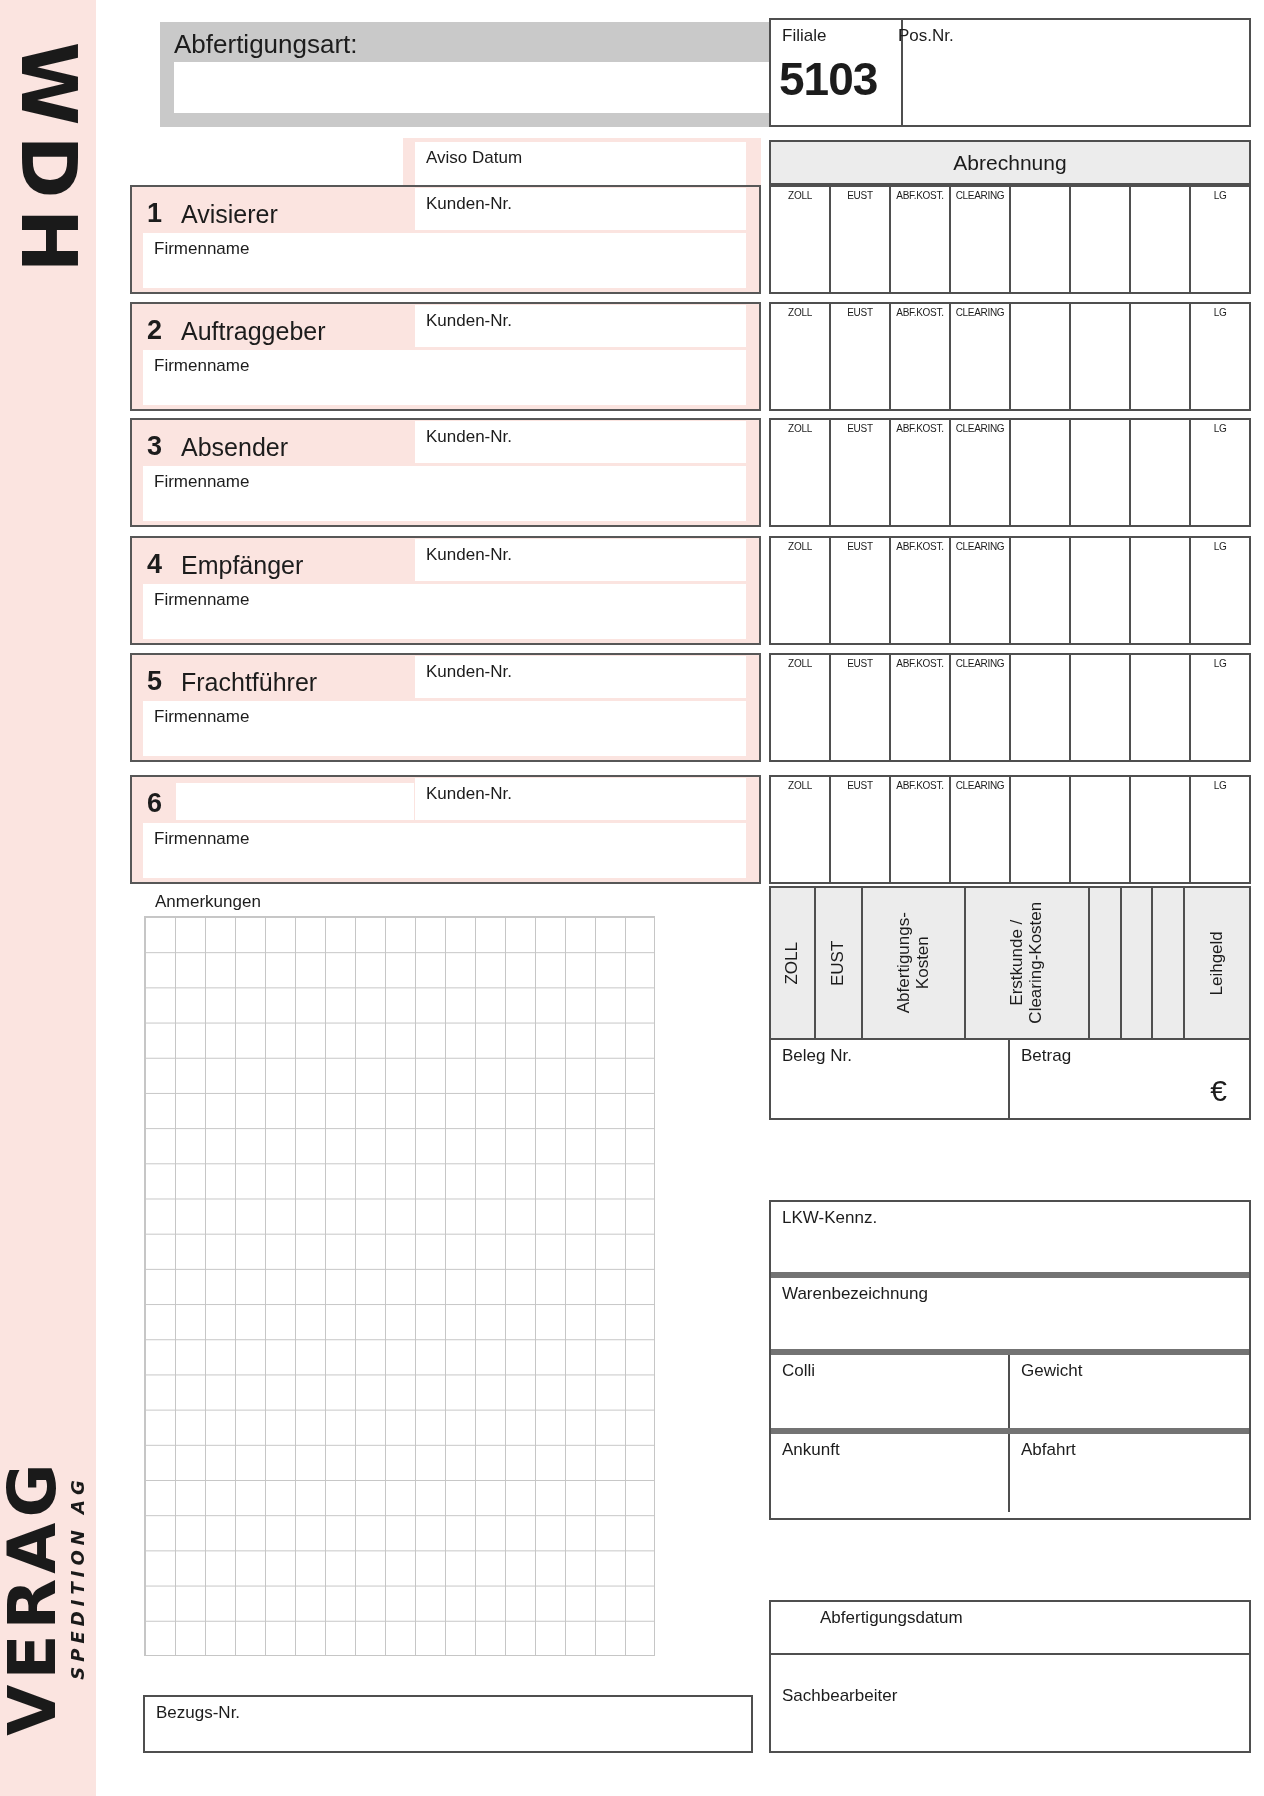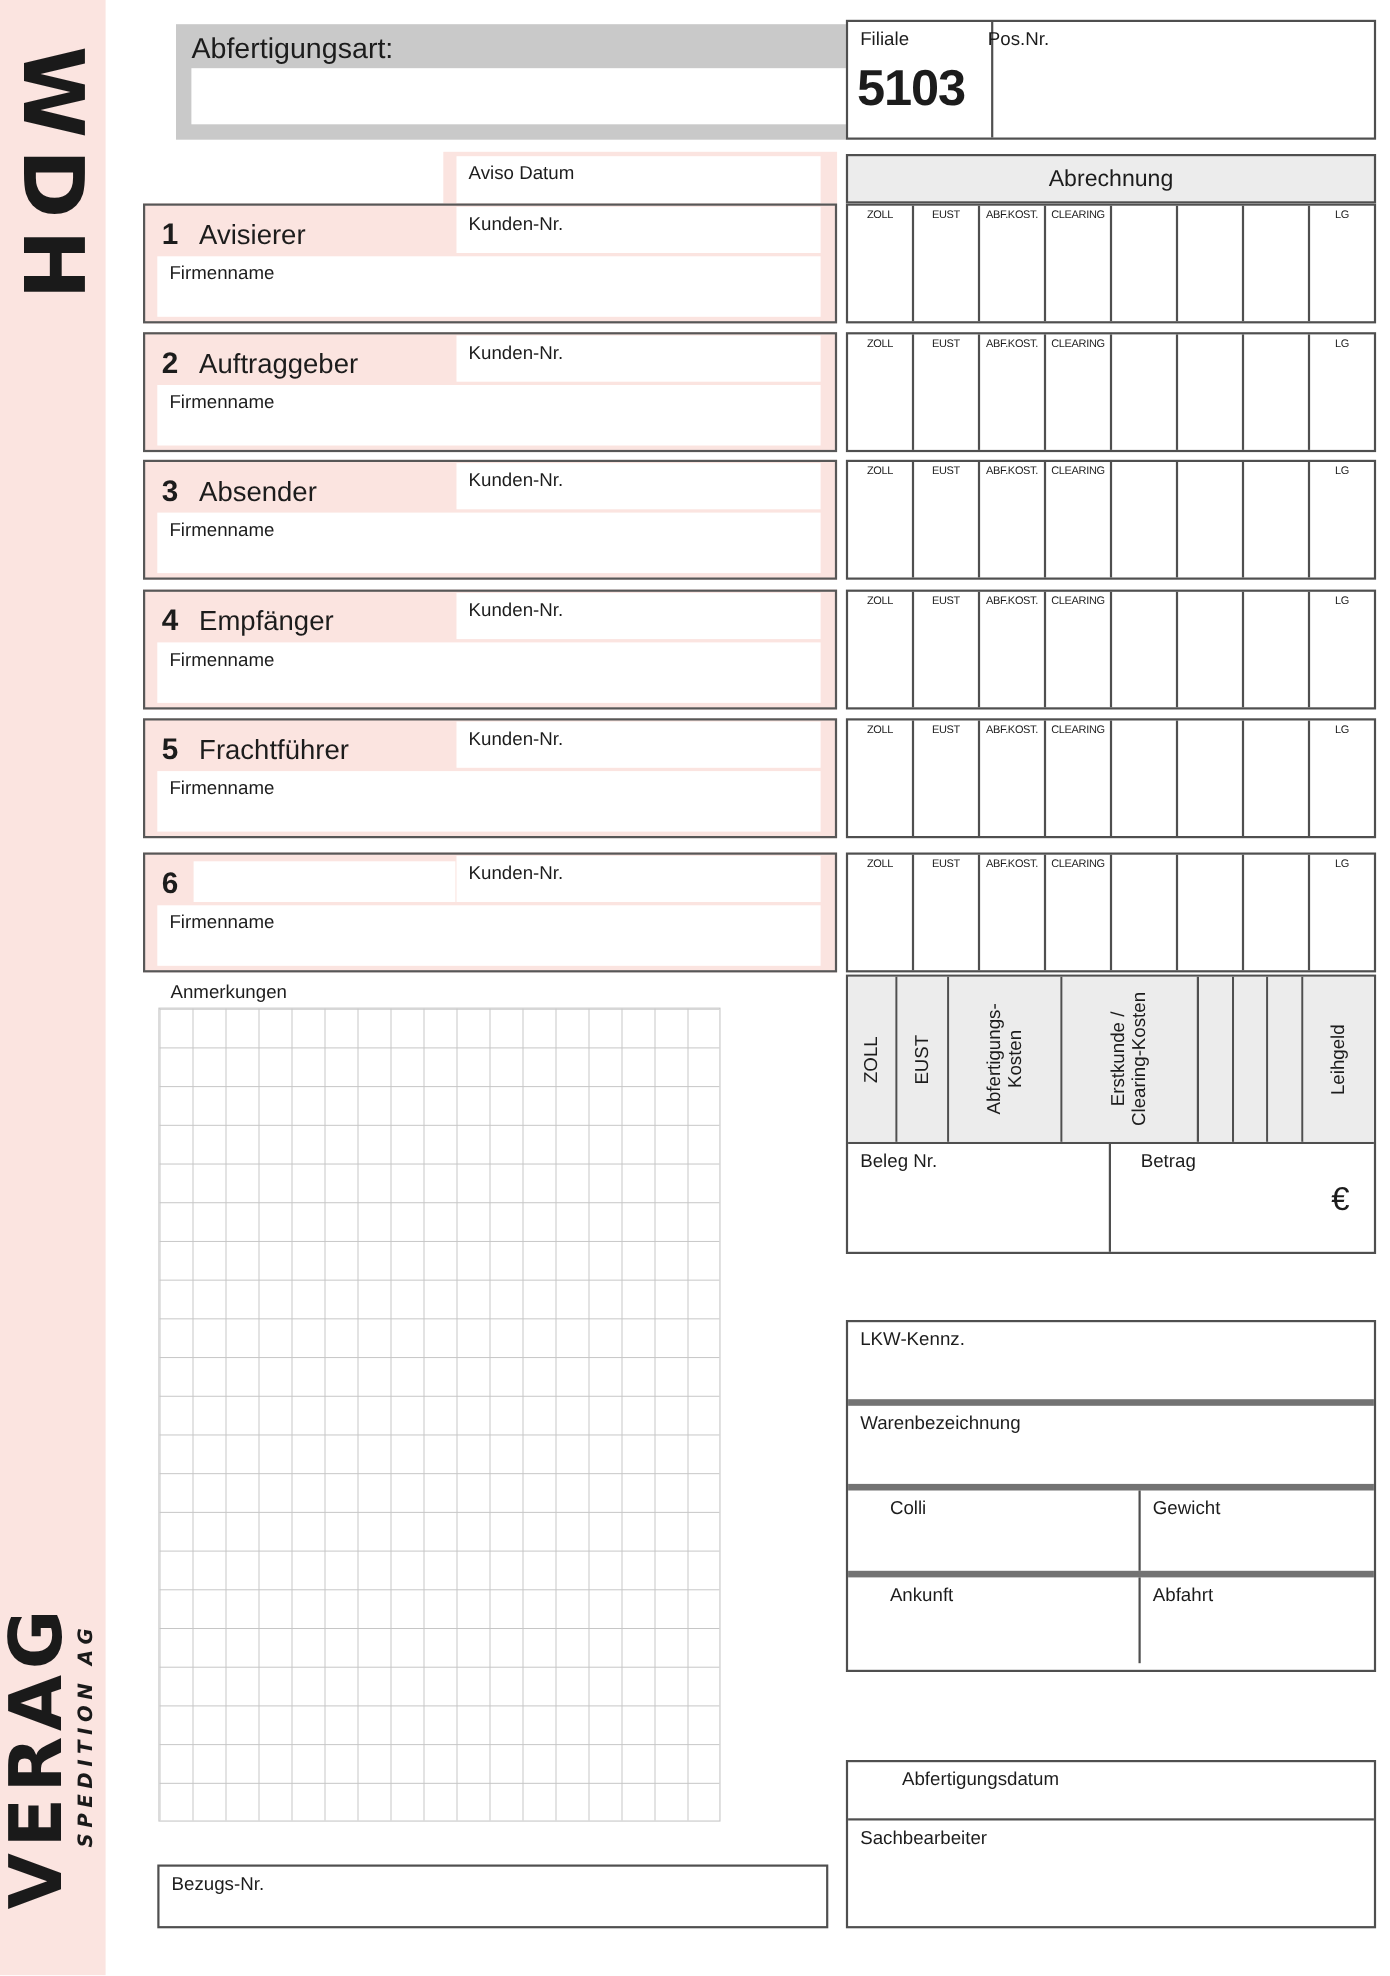--- a/index.html
+++ b/index.html
@@ -50,46 +50,46 @@
   .abr-row{position:absolute;left:769px;width:482px;height:109px;border:2px solid #4f4f4f;background:#fff;display:flex;}
   .abr-cell{flex:1;border-right:2px solid #4f4f4f;text-align:center;}
   .abr-cell:last-child{border-right:none;}
   .abr-cell span{display:block;font-size:10px;padding-top:3px;letter-spacing:-0.3px;}
 
   .abr-bottom{position:absolute;left:769px;top:886px;width:482px;border:2px solid #4f4f4f;background:#fff;}
   .rot-row{height:150px;display:flex;}
   .rot-cell{flex:1;background:#ececec;border-right:2px solid #4f4f4f;display:flex;align-items:center;justify-content:center;}
   .rot-cell:last-child{border-right:none;}
   .rot-cell span{transform:rotate(-90deg);white-space:pre;line-height:1.1;text-align:center;font-size:17px;}
-  .beleg-row{height:100px;display:flex;border-top:2px solid #4f4f4f;gap:16px;}
+  .beleg-row{height:80px;display:flex;border-top:2px solid #4f4f4f;}
   .beleg-cell{width:239px;border-right:2px solid #4f4f4f;}
   .betrag-cell{flex:1;position:relative;}
   .euro{position:absolute;right:22px;top:34px;font-size:30px;}
 
   
   .anm-label{position:absolute;left:155px;top:892px;font-size:17px;}
   .anm-grid{position:absolute;left:144px;top:916px;width:511px;height:740px;
             border:1px solid #c6c6c6;
             background-image:linear-gradient(to right,#c6c6c6 1px,transparent 1px),
                              linear-gradient(to bottom,#c6c6c6 1px,transparent 1px);
             background-size:30px 35.2px;}
 
   
   .details{position:absolute;left:769px;top:1200px;width:482px;height:320px;border:2px solid #4f4f4f;background:#fff;}
   .d-row{border-bottom:6px solid #737373;}
   .d-lkw{height:76px;}
   .d-waren{height:77px;}
-  .d-split{height:79px;display:flex;padding-left:27px;}
+  .d-split{height:79px;display:flex;}
   .d-split:last-child{border-bottom:none;height:78px;}
   .d-left{width:239px;border-right:2px solid #4f4f4f;}
   .d-right{flex:1;}
 
   .dates{position:absolute;left:769px;top:1600px;width:482px;height:153px;border:2px solid #4f4f4f;background:#fff;}
   .date-row1{height:53px;border-bottom:2px solid #4f4f4f;padding-left:38px;}
-  .date-row2{height:94px;}
+  .date-row2{height:94px;margin-top:25px;}
 
   .bezug{position:absolute;left:143px;top:1695px;width:610px;height:58px;border:2px solid #4f4f4f;background:#fff;}
 </style>
 </head>
 <body>
 
 <div class="page">
 
   <div class="pink-strip">
     <div class="wdh">WDH</div>

